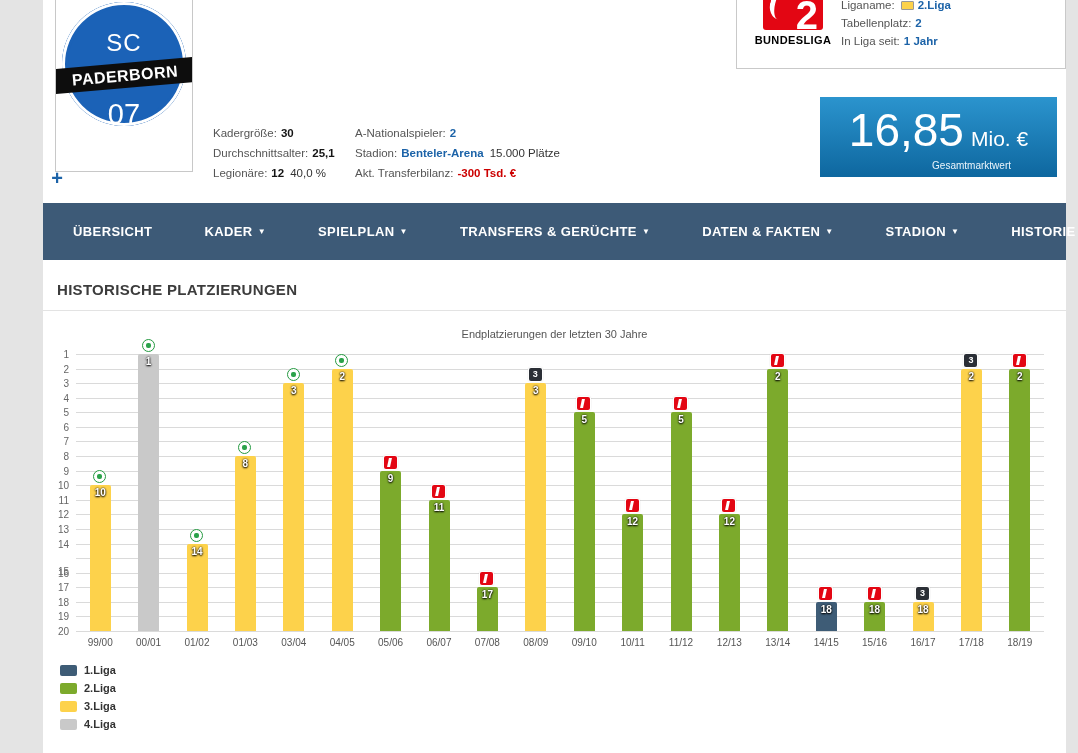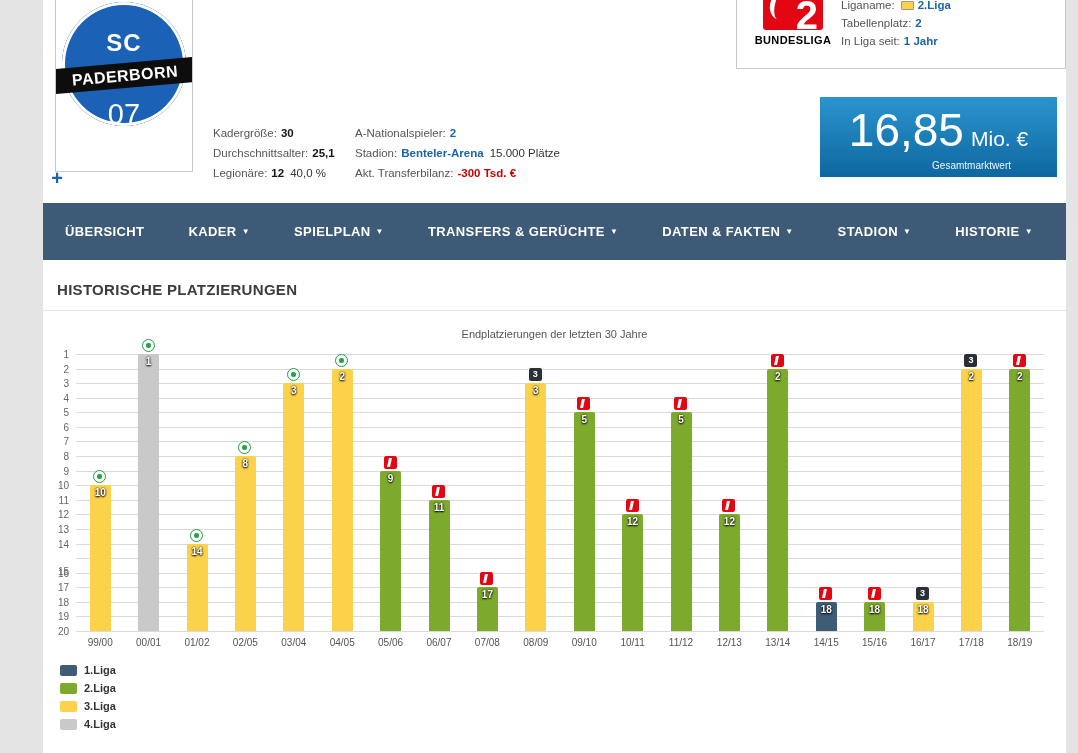--- a/index.html
+++ b/index.html
@@ -13,21 +13,21 @@
   .panel { position:absolute; left:43px; top:0; width:1023px; height:753px; background:#ffffff; }
 
   
   .logo-box {
     position:absolute; left:12px; top:-4px; width:138px; height:176px;
     background:#fff; border:1px solid #c8c8c8; overflow:hidden;
   }
   .crest { position:absolute; left:6px; top:5px; width:124px; height:124px; border-radius:50%;
     background:#1b62b7; box-shadow: inset 0 0 0 3px #fff, inset 0 0 0 6px #1b62b7; }
   .crest-sc { position:absolute; top:27px; left:0; width:100%; text-align:center;
-    color:#fff; font-weight:bold; font-size:24px; letter-spacing:1px; }
+    color:#fff; font-weight:normal; font-size:24px; letter-spacing:1px; }
   .crest-band { position:absolute; left:-2px; top:66px; width:142px; height:25px; background:#0d0d0d;
     transform:rotate(-5deg); display:flex; align-items:center; justify-content:center;
     color:#fff; font-weight:bold; font-size:16px; letter-spacing:0.5px; }
   .crest-07 { position:absolute; top:96px; left:0; width:100%; text-align:center;
     color:#fff; font-weight:normal; font-size:29px; }
 
   .facts { position:absolute; top:123px; font-size:11.5px; color:#333; }
   #facts-left { left:170px; }
   #facts-right { left:312px; }
   .fact { height:20px; line-height:20px; white-space:nowrap; }
@@ -63,21 +63,21 @@
   .lr-label { color:#555; margin-right:4px; }
   .lr-value { color:#1c63a8; font-weight:bold; cursor:pointer; }
   .flag { display:inline-block; width:13px; height:9px; background:#fdd24b;
     border:1px solid #999; border-radius:1px; margin:0 4px -1px 2px; }
 
   
   .nav { position:absolute; left:0; top:203px; width:100%; height:57px; background:#3d5a77;
     display:flex; align-items:center; }
   #nav-items { display:flex; align-items:center; height:100%; }
   .nav-item { color:#fff; font-size:13px; font-weight:bold; letter-spacing:0.4px;
-    padding:0 22px; line-height:57px; cursor:pointer; white-space:nowrap; }
+    padding:0 22px; line-height:57px; cursor:pointer; white-space:nowrap;margin-left:8px; }
   .caret { font-size:8px; margin-left:5px; vertical-align:2px; }
   .nav-gear { margin-left:auto; padding-right:18px; display:flex; align-items:center; cursor:pointer; }
 
   
   .section-title { position:absolute; left:14px; top:281px; margin:0; font-size:15px;
     font-weight:bold; color:#3c3c3c; letter-spacing:0.3px; }
   .title-rule { position:absolute; left:0; top:310px; width:100%; border-top:1px solid #e3e3e3; }
   .chart-title { position:absolute; top:328px; left:0; width:100%; text-align:center;
     font-size:11px; color:#555; }
 
@@ -226,21 +226,21 @@
         <div class="bar-num" style="left: 60.1px; top: 2px;">1</div>
         <div class="badge dfb" style="left: 65.6px; top: -15px;"></div>
         <div class="xl" style="left: 48.4px; width: 48.4px;">00/01</div>
         <div class="bar" style="left: 110.5px; top: 189.526px; height: 87.4737px; background: rgb(253, 210, 75);"></div>
         <div class="bar-num" style="left: 108.5px; top: 191.526px;">14</div>
         <div class="badge dfb" style="left: 114px; top: 174.526px;"></div>
         <div class="xl" style="left: 96.8px; width: 48.4px;">01/02</div>
         <div class="bar" style="left: 158.9px; top: 102.053px; height: 174.947px; background: rgb(253, 210, 75);"></div>
         <div class="bar-num" style="left: 156.9px; top: 104.053px;">8</div>
         <div class="badge dfb" style="left: 162.4px; top: 87.0526px;"></div>
-        <div class="xl" style="left: 145.2px; width: 48.4px;">02/05</div>
+        <div class="xl" style="left: 145.2px; width: 48.4px;">01/03</div>
         <div class="bar" style="left: 207.3px; top: 29.1579px; height: 247.842px; background: rgb(253, 210, 75);"></div>
         <div class="bar-num" style="left: 205.3px; top: 31.1579px;">3</div>
         <div class="badge dfb" style="left: 210.8px; top: 14.1579px;"></div>
         <div class="xl" style="left: 193.6px; width: 48.4px;">03/04</div>
         <div class="bar" style="left: 255.7px; top: 14.5789px; height: 262.421px; background: rgb(253, 210, 75);"></div>
         <div class="bar-num" style="left: 253.7px; top: 16.5789px;">2</div>
         <div class="badge dfb" style="left: 259.2px; top: -0.421053px;"></div>
         <div class="xl" style="left: 242px; width: 48.4px;">04/05</div>
         <div class="bar" style="left: 304.1px; top: 116.632px; height: 160.368px; background: rgb(124, 170, 44);"></div>
         <div class="bar-num" style="left: 302.1px; top: 118.632px;">9</div>

